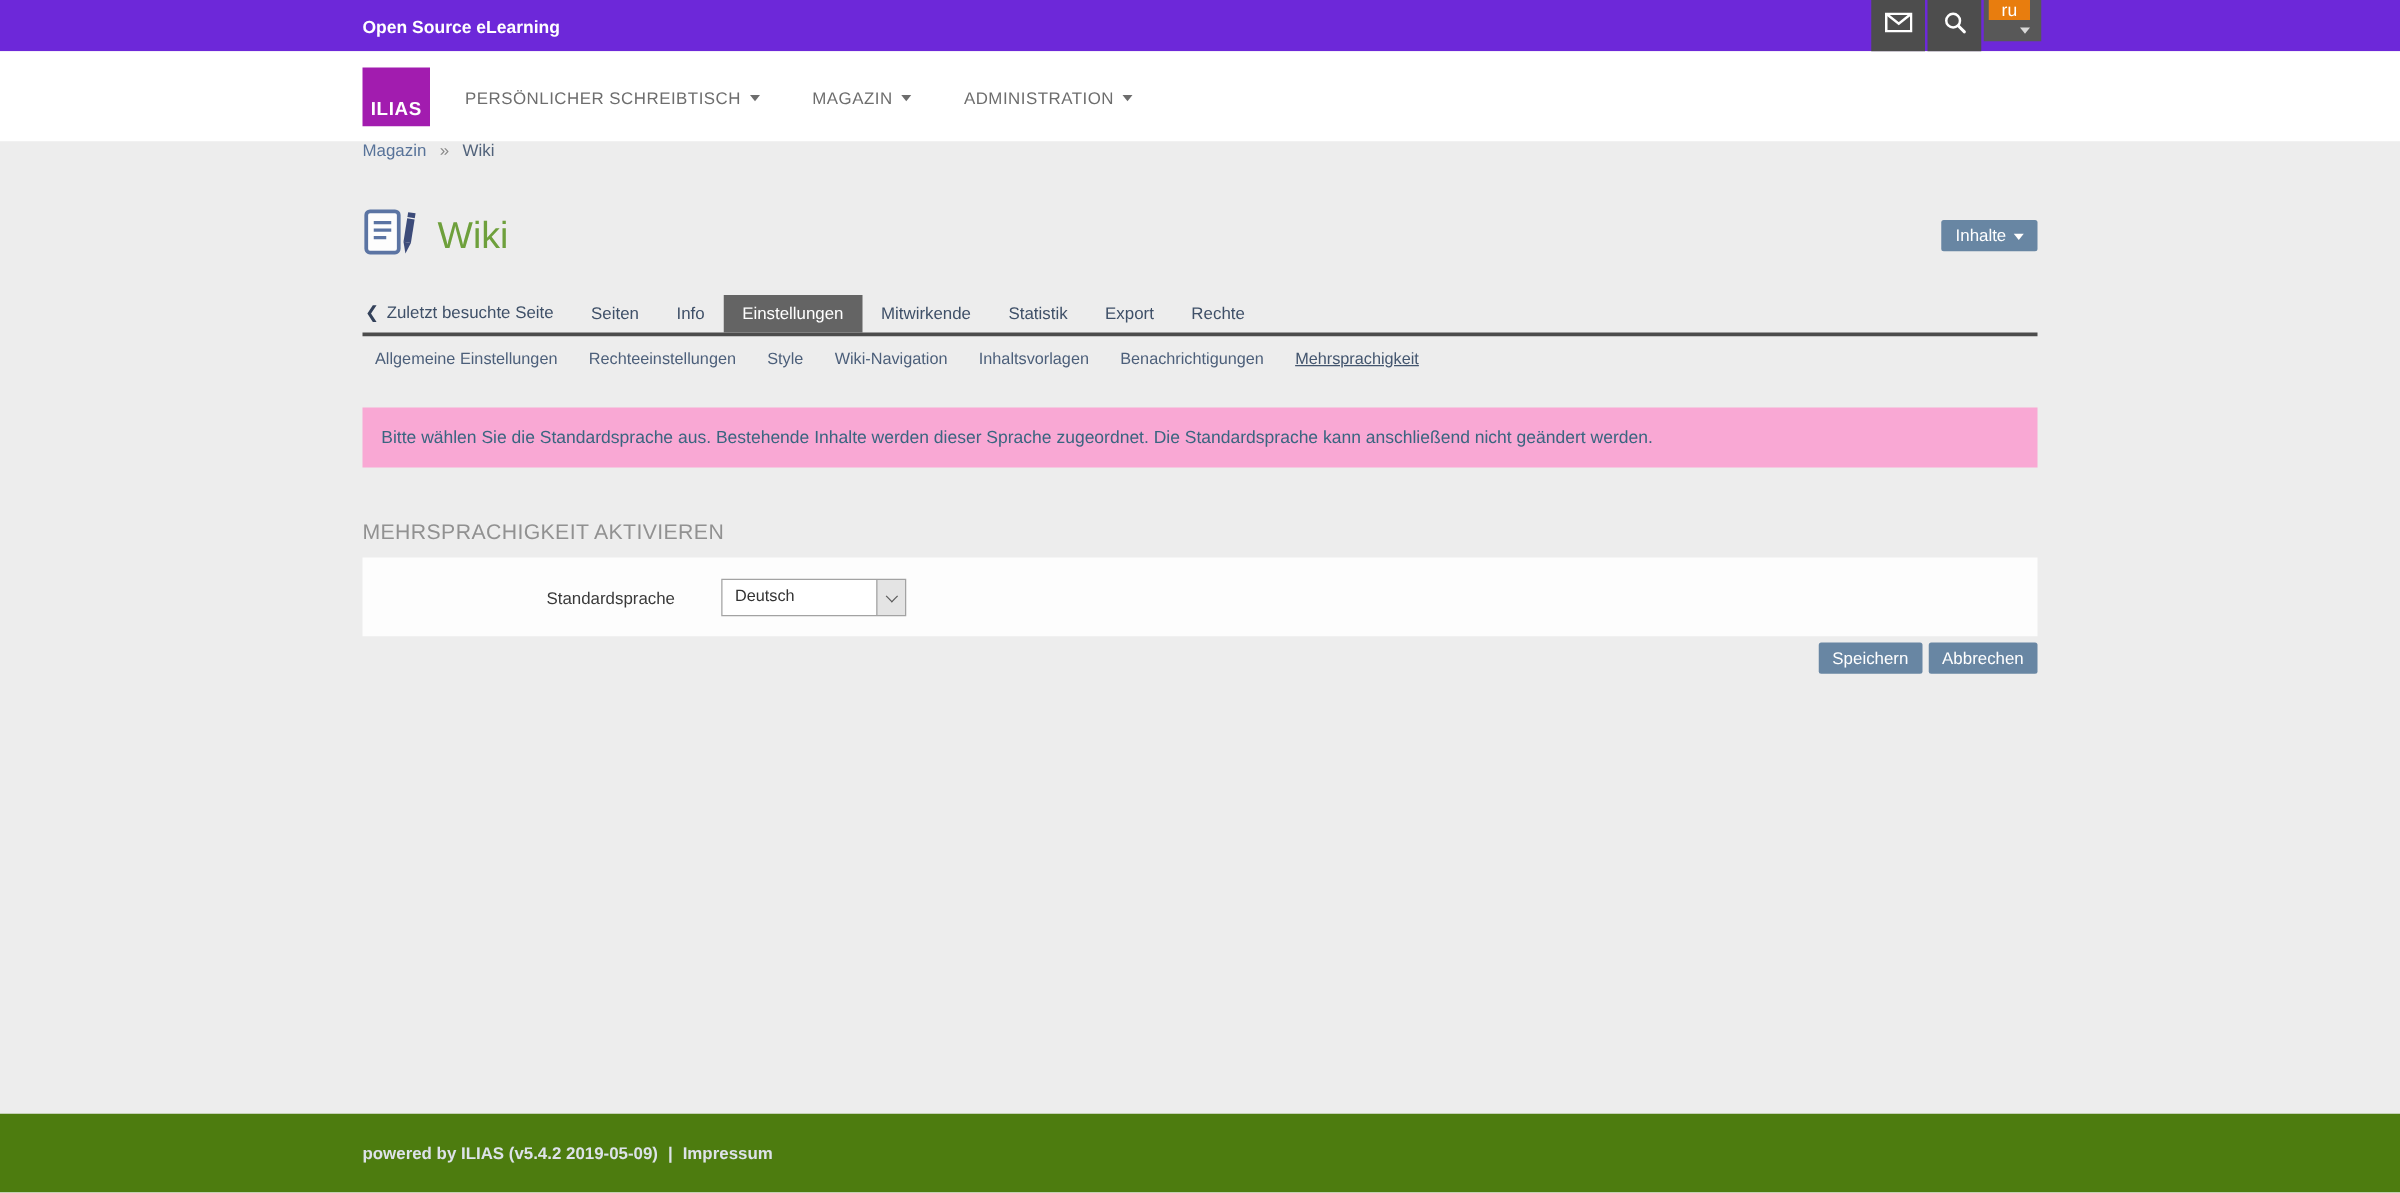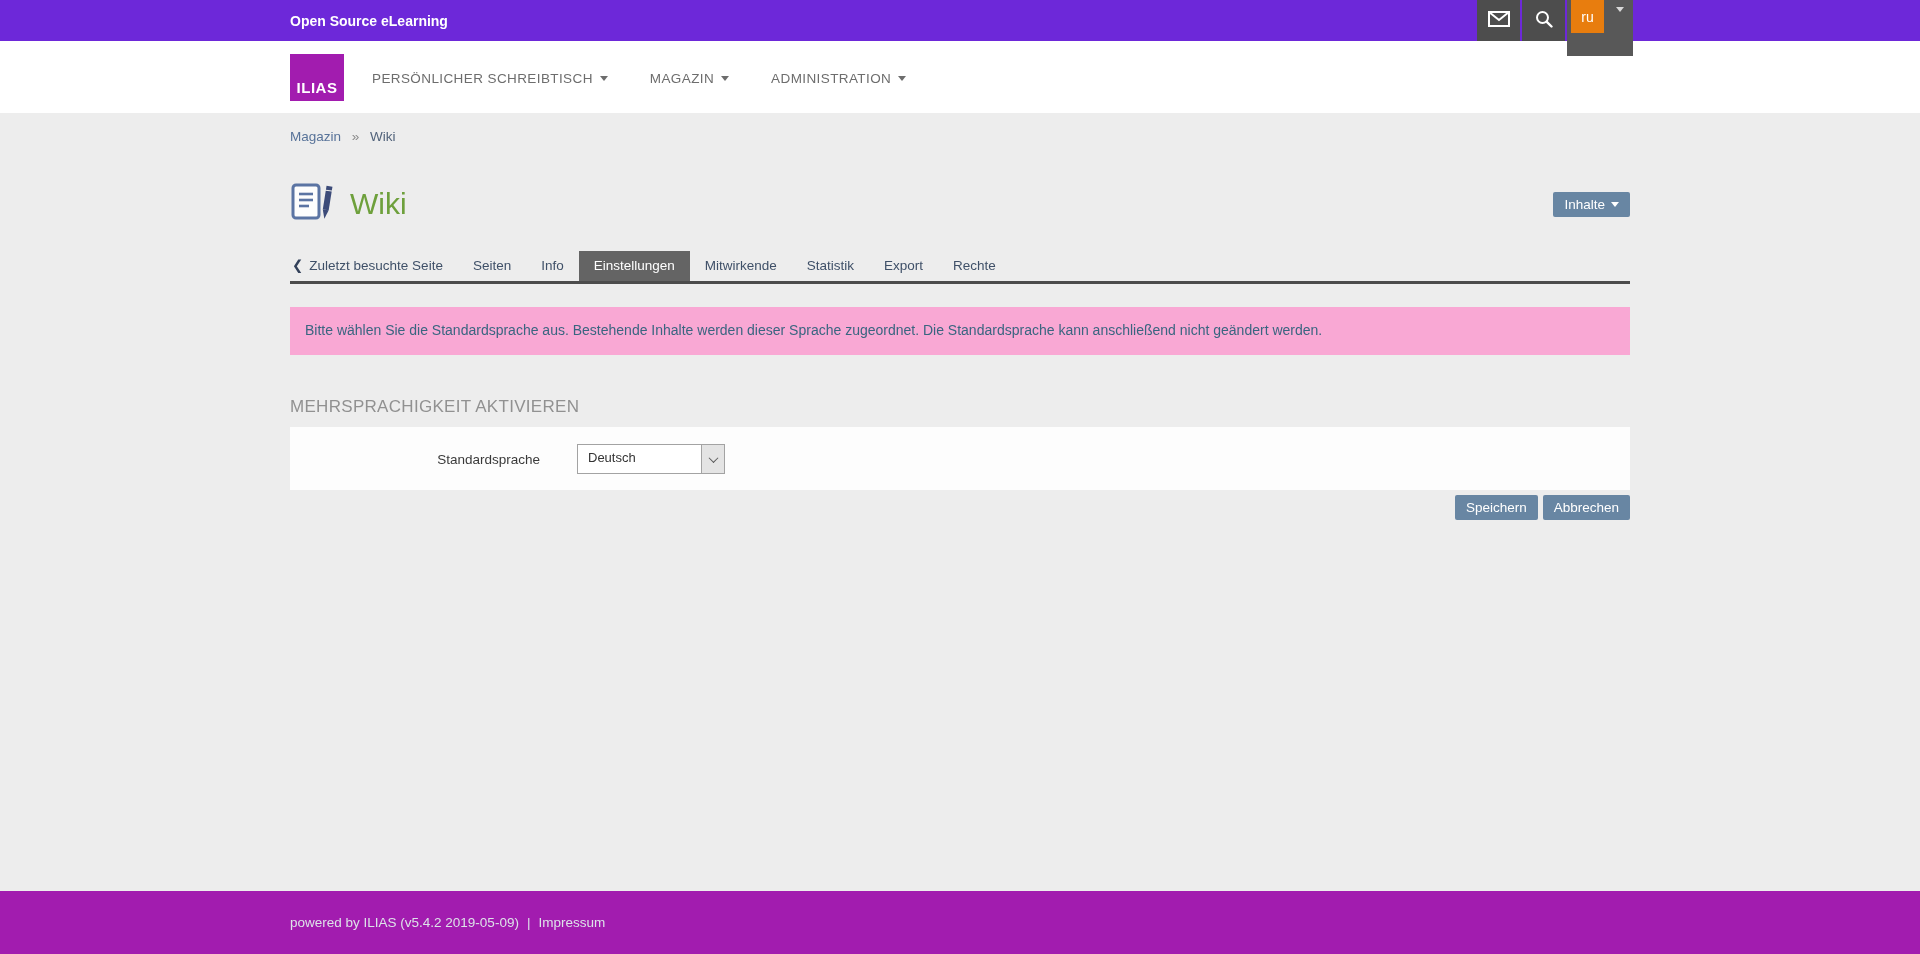--- a/index.html
+++ b/index.html
@@ -15,22 +15,22 @@
   
   .topbar { height:41px; background:#6d28d9; flex:0 0 auto; }
   .topbar .container { height:100%; position:relative; display:flex; align-items:center; }
   .topbar-title { color:#ffffff; font-size:14px; font-weight:bold; }
   .topbar-right { position:absolute; right:-3px; top:0; bottom:0; display:flex; }
   .top-iconbtn {
     width:43px; height:41px; background:#4d4d4d; margin-left:2px;
     display:flex; align-items:center; justify-content:center; cursor:pointer;
   }
   .avatar-btn {
-    height:56px; background:#585858; margin-left:2px;
-    display:flex; align-items:flex-start; padding:0 9px 0 4px; cursor:pointer;
+    height:33px; background:#585858; margin-left:2px;
+    display:flex; align-items:flex-end; padding:0 9px 0 4px; cursor:pointer;flex-direction:column;
   }
   .avatar-box {
     width:33px; height:33px; background:#e87d0e; color:#fff;
     font-size:14px; display:flex; align-items:center; justify-content:center;
   }
   .avatar-caret { margin-left:12px; color:#d9d9d9; }
   .caret {
     display:inline-block; width:0; height:0;
     border-left:4px solid transparent; border-right:4px solid transparent;
     border-top:5px solid currentColor; vertical-align:middle;
@@ -47,21 +47,21 @@
   }
   .topnav { display:flex; margin-left:28px; margin-top:2px; }
   .topnav-item {
     color:#6d6d6d; font-size:13.5px; letter-spacing:0.4px;
     margin-right:42px; cursor:pointer; white-space:nowrap;
   }
   .topnav-item .caret { margin-left:7px; color:#6d6d6d; }
 
   
   .content { flex:1 1 auto; }
-  .breadcrumb { padding-top:16px; font-size:13.5px; }
+  .breadcrumb { font-size:13.5px; }
   .crumb-link { color:#587399; text-decoration:none; cursor:pointer; }
   .crumb-sep { color:#8a8a8a; margin:0 7px; }
   .crumb-current { color:#51627a; text-decoration:none; cursor:pointer; }
 
   .titlerow { margin-top:36px; display:flex; align-items:center; justify-content:space-between; }
   .titleleft { display:flex; align-items:center; }
   .page-title { color:#6ea03c; font-size:30px; font-weight:normal; margin-left:16px; }
 
   .btn {
     display:inline-block; background:#6886a3; color:#ffffff;
@@ -114,21 +114,21 @@
     display:flex; align-items:center; justify-content:center;
   }
   .chevron-down {
     width:7px; height:7px; border-right:1.5px solid #5a5a5a;
     border-bottom:1.5px solid #5a5a5a; transform:rotate(45deg) translate(-1px,-1px);
   }
   .form-actions { margin-top:5px; display:flex; justify-content:flex-end; }
   .form-actions .btn { margin-left:5px; }
 
   
-  .footer { height:63px; background:#a21caf; flex:0 0 auto; }
+  .footer { height:63px; background:#4d7c0f; flex:0 0 auto;font-weight:bold; }
   .footer .container { height:100%; display:flex; align-items:center; }
   .footer-text { color:#dde2e9; font-size:13.5px; }
   .footer-sep { color:#dde2e9; font-size:13.5px; margin:0 8px; }
   .footer-link { color:#dde2e9; font-size:13.5px; text-decoration:none; cursor:pointer; }
 </style>
 </head>
 <body>
 
 <div class="topbar">
   <div class="container">
@@ -202,20 +202,29 @@
       <span class="tab back"><span class="chev">❮</span><span>Zuletzt besuchte Seite</span></span>
       <span class="tab">Seiten</span>
       <span class="tab">Info</span>
       <span class="tab active">Einstellungen</span>
       <span class="tab">Mitwirkende</span>
       <span class="tab">Statistik</span>
       <span class="tab">Export</span>
       <span class="tab">Rechte</span>
     </div>
 
+    <div class="subtabs">
+      <a class="subtab">Allgemeine Einstellungen</a>
+      <a class="subtab">Rechteeinstellungen</a>
+      <a class="subtab">Style</a>
+      <a class="subtab">Wiki-Navigation</a>
+      <a class="subtab">Inhaltsvorlagen</a>
+      <a class="subtab">Benachrichtigungen</a>
+      <a class="subtab active">Mehrsprachigkeit</a>
+    </div>
 
     <div class="infobox">Bitte wählen Sie die Standardsprache aus. Bestehende Inhalte werden dieser Sprache zugeordnet. Die Standardsprache kann anschließend nicht geändert werden.</div>
 
     <h2 class="section-heading">MEHRSPRACHIGKEIT AKTIVIEREN</h2>
 
     <div class="formbox">
       <label class="form-label">Standardsprache</label>
       <div class="selectbox">
         <span class="select-value">Deutsch</span>
         <span class="select-arrow">

